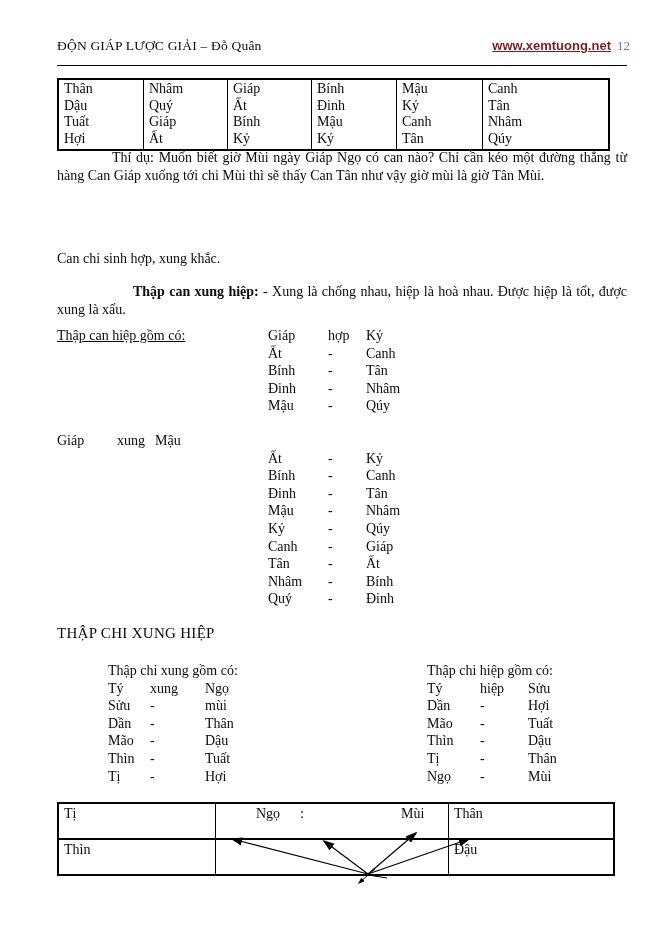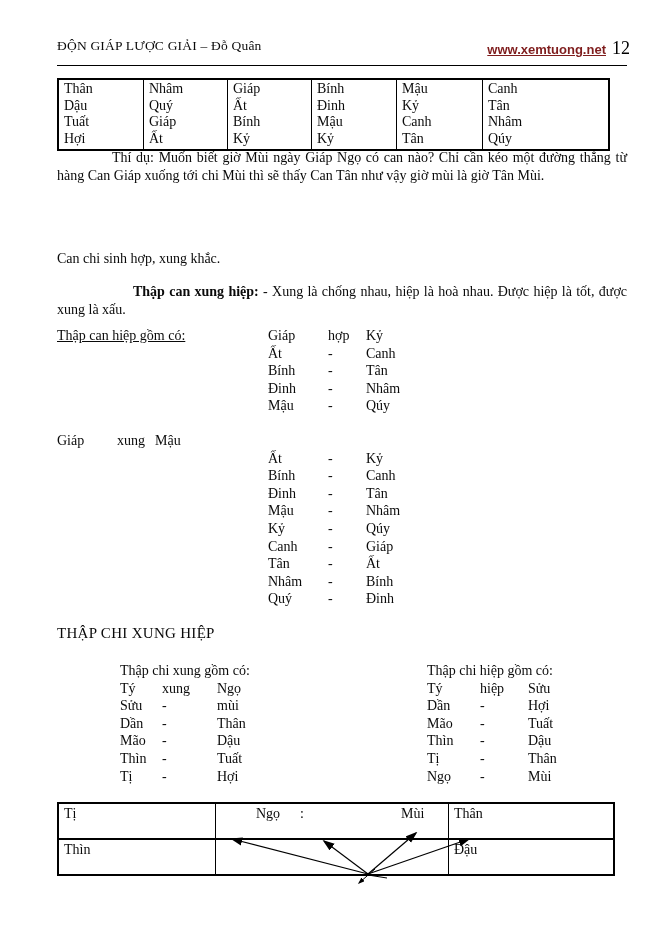--- a/index.html
+++ b/index.html
@@ -9,21 +9,21 @@
     position:relative;overflow:hidden;
   }
   .abs{position:absolute;}
   
   .hdr-left{left:57px;top:38px;font-size:13.5px;letter-spacing:.2px;}
   .hdr-right{right:39px;top:38px;white-space:nowrap;}
   .hdr-link{
     font-family:"Liberation Sans","DejaVu Sans",sans-serif;
     font-weight:bold;font-size:13px;color:#7f1d1d;text-decoration:underline;
   }
-  .hdr-page{font-size:18px;color:#000000;margin-left:6px;}
+  .hdr-page{font-size:13px;color:#8b5cf6;margin-left:6px;}
   .hdr-rule{left:57px;top:65px;width:570px;border-top:1.6px solid #000;}
   
   .can-table{left:57px;top:78px;width:553px;display:flex;border:2px solid #000;box-sizing:border-box;}
   .can-col{box-sizing:border-box;border-right:1px solid #000;padding:1px 0 2px 5px;}
   .can-col:last-child{border-right:none;}
   .can-col div{line-height:16.6px;}
   .w1{width:85px}.w2{width:84px}.w3{width:84px}.w4{width:85px}.w5{width:86px}.w6{flex:1}
   
   .para{left:57px;width:570px;line-height:17.5px;text-align:justify;}
   .p1{top:149px;text-indent:55px;}
@@ -34,21 +34,21 @@
   
   .list{line-height:17.6px;}
   .lrow{display:flex;}
   .lrow span{display:block;}
   .can-list .lbl{width:211px;text-decoration:underline;}
   .can-list .ind{padding-left:55px;}
   .can-list .c1{width:60px;}
   .can-list .c2{width:38px;}
   .hiep-block{left:57px;top:327px;width:420px;}
   .xung-block{left:57px;top:432px;width:420px;}
-  .chi-block-l{left:120px;top:662px;width:260px;}
+  .chi-block-l{left:108px;top:662px;width:260px;}
   .chi-block-r{left:427px;top:662px;width:220px;}
   .chi-list .c1{width:42px;}
   .chi-list .c2{width:55px;}
   .chi-list-r .c1{width:53px;}
   .chi-list-r .c2{width:48px;}
   
   .chi-table{left:57px;top:802px;width:558px;border:2px solid #000;box-sizing:border-box;}
   .bt-row{display:flex;height:34px;}
   .bt-row1{border-bottom:2px solid #000;}
   .bt-cell{box-sizing:border-box;padding:2px 5px 0 5px;}

